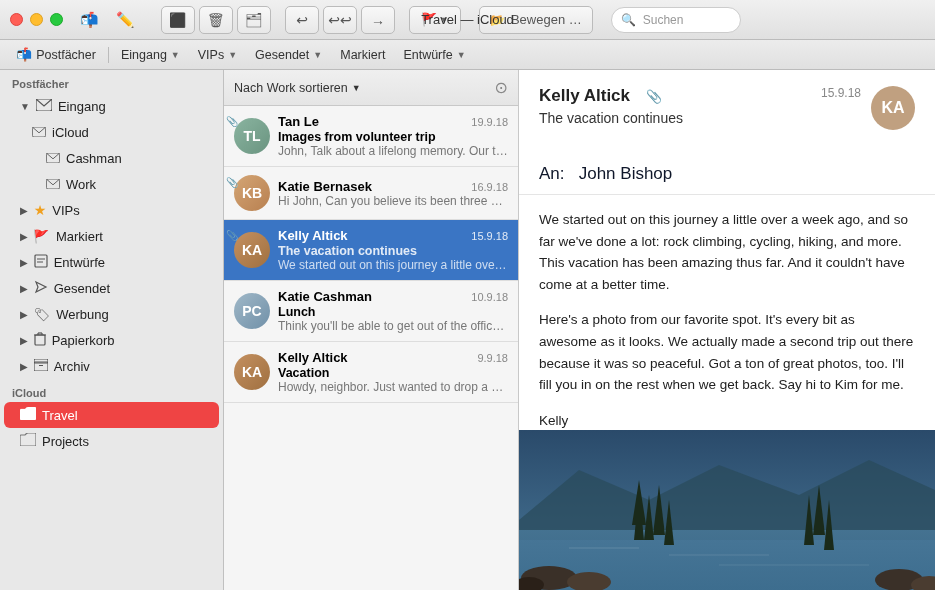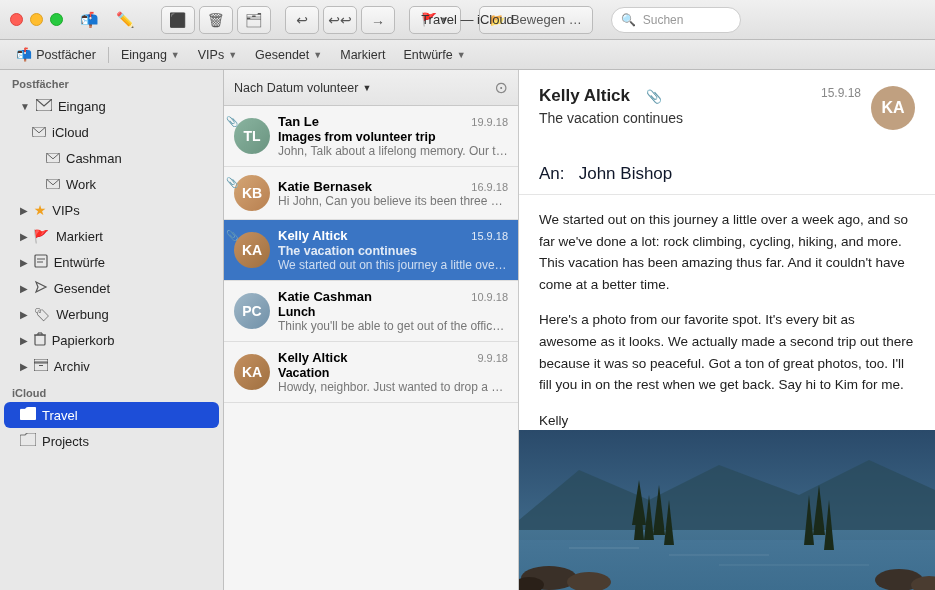--- a/index.html
+++ b/index.html
@@ -171,21 +171,21 @@
       display: flex;
       align-items: center;
       padding: 0 8px 0 16px;
       cursor: pointer;
       border-radius: 6px;
       margin: 0 4px;
       gap: 6px;
       font-size: 13px;
       color: #222;
     }
-    .sidebar-item.selected { background: #1d4ed8; color: #fff; }
+    .sidebar-item.selected { background: #ef4444; color: #fff; }
     .sidebar-item.indent1 { padding-left: 28px; }
     .sidebar-item.indent2 { padding-left: 42px; }
     .si-label { font-size: 13px; }
 
     
     .email-list {
       width: 295px;
       background: #f5f5f5;
       border-right: 1px solid #c8c8c8;
       display: flex;
@@ -588,21 +588,21 @@
           <path d="M0 3 Q0 2 1 2 L5 2 L6.5 0.5 Q7 0 8 0 L15 0 Q16 0 16 1 L16 12 Q16 13 15 13 L1 13 Q0 13 0 12 Z" fill="none" stroke="#777" stroke-width="1.2"></path>
         </svg>
       </span>
       <span class="si-label">Projects</span>
     </div>
   </div>
 
   <div class="email-list">
     <div class="email-list-header">
       <button class="sort-btn">
-        <span>Nach Datum volunteer</span>
+        <span>Nach Work sortieren</span>
         <span style="font-size:9px;">▼</span>
       </button>
       <span style="font-size:16px; color:#888; cursor:pointer;">⊙</span>
     </div>
     <div class="email-items">
 
       <div class="email-item">
         <span class="attach-icon">📎</span>
         <div class="email-item-top">
           <div class="avatar av-tan">TL</div>

